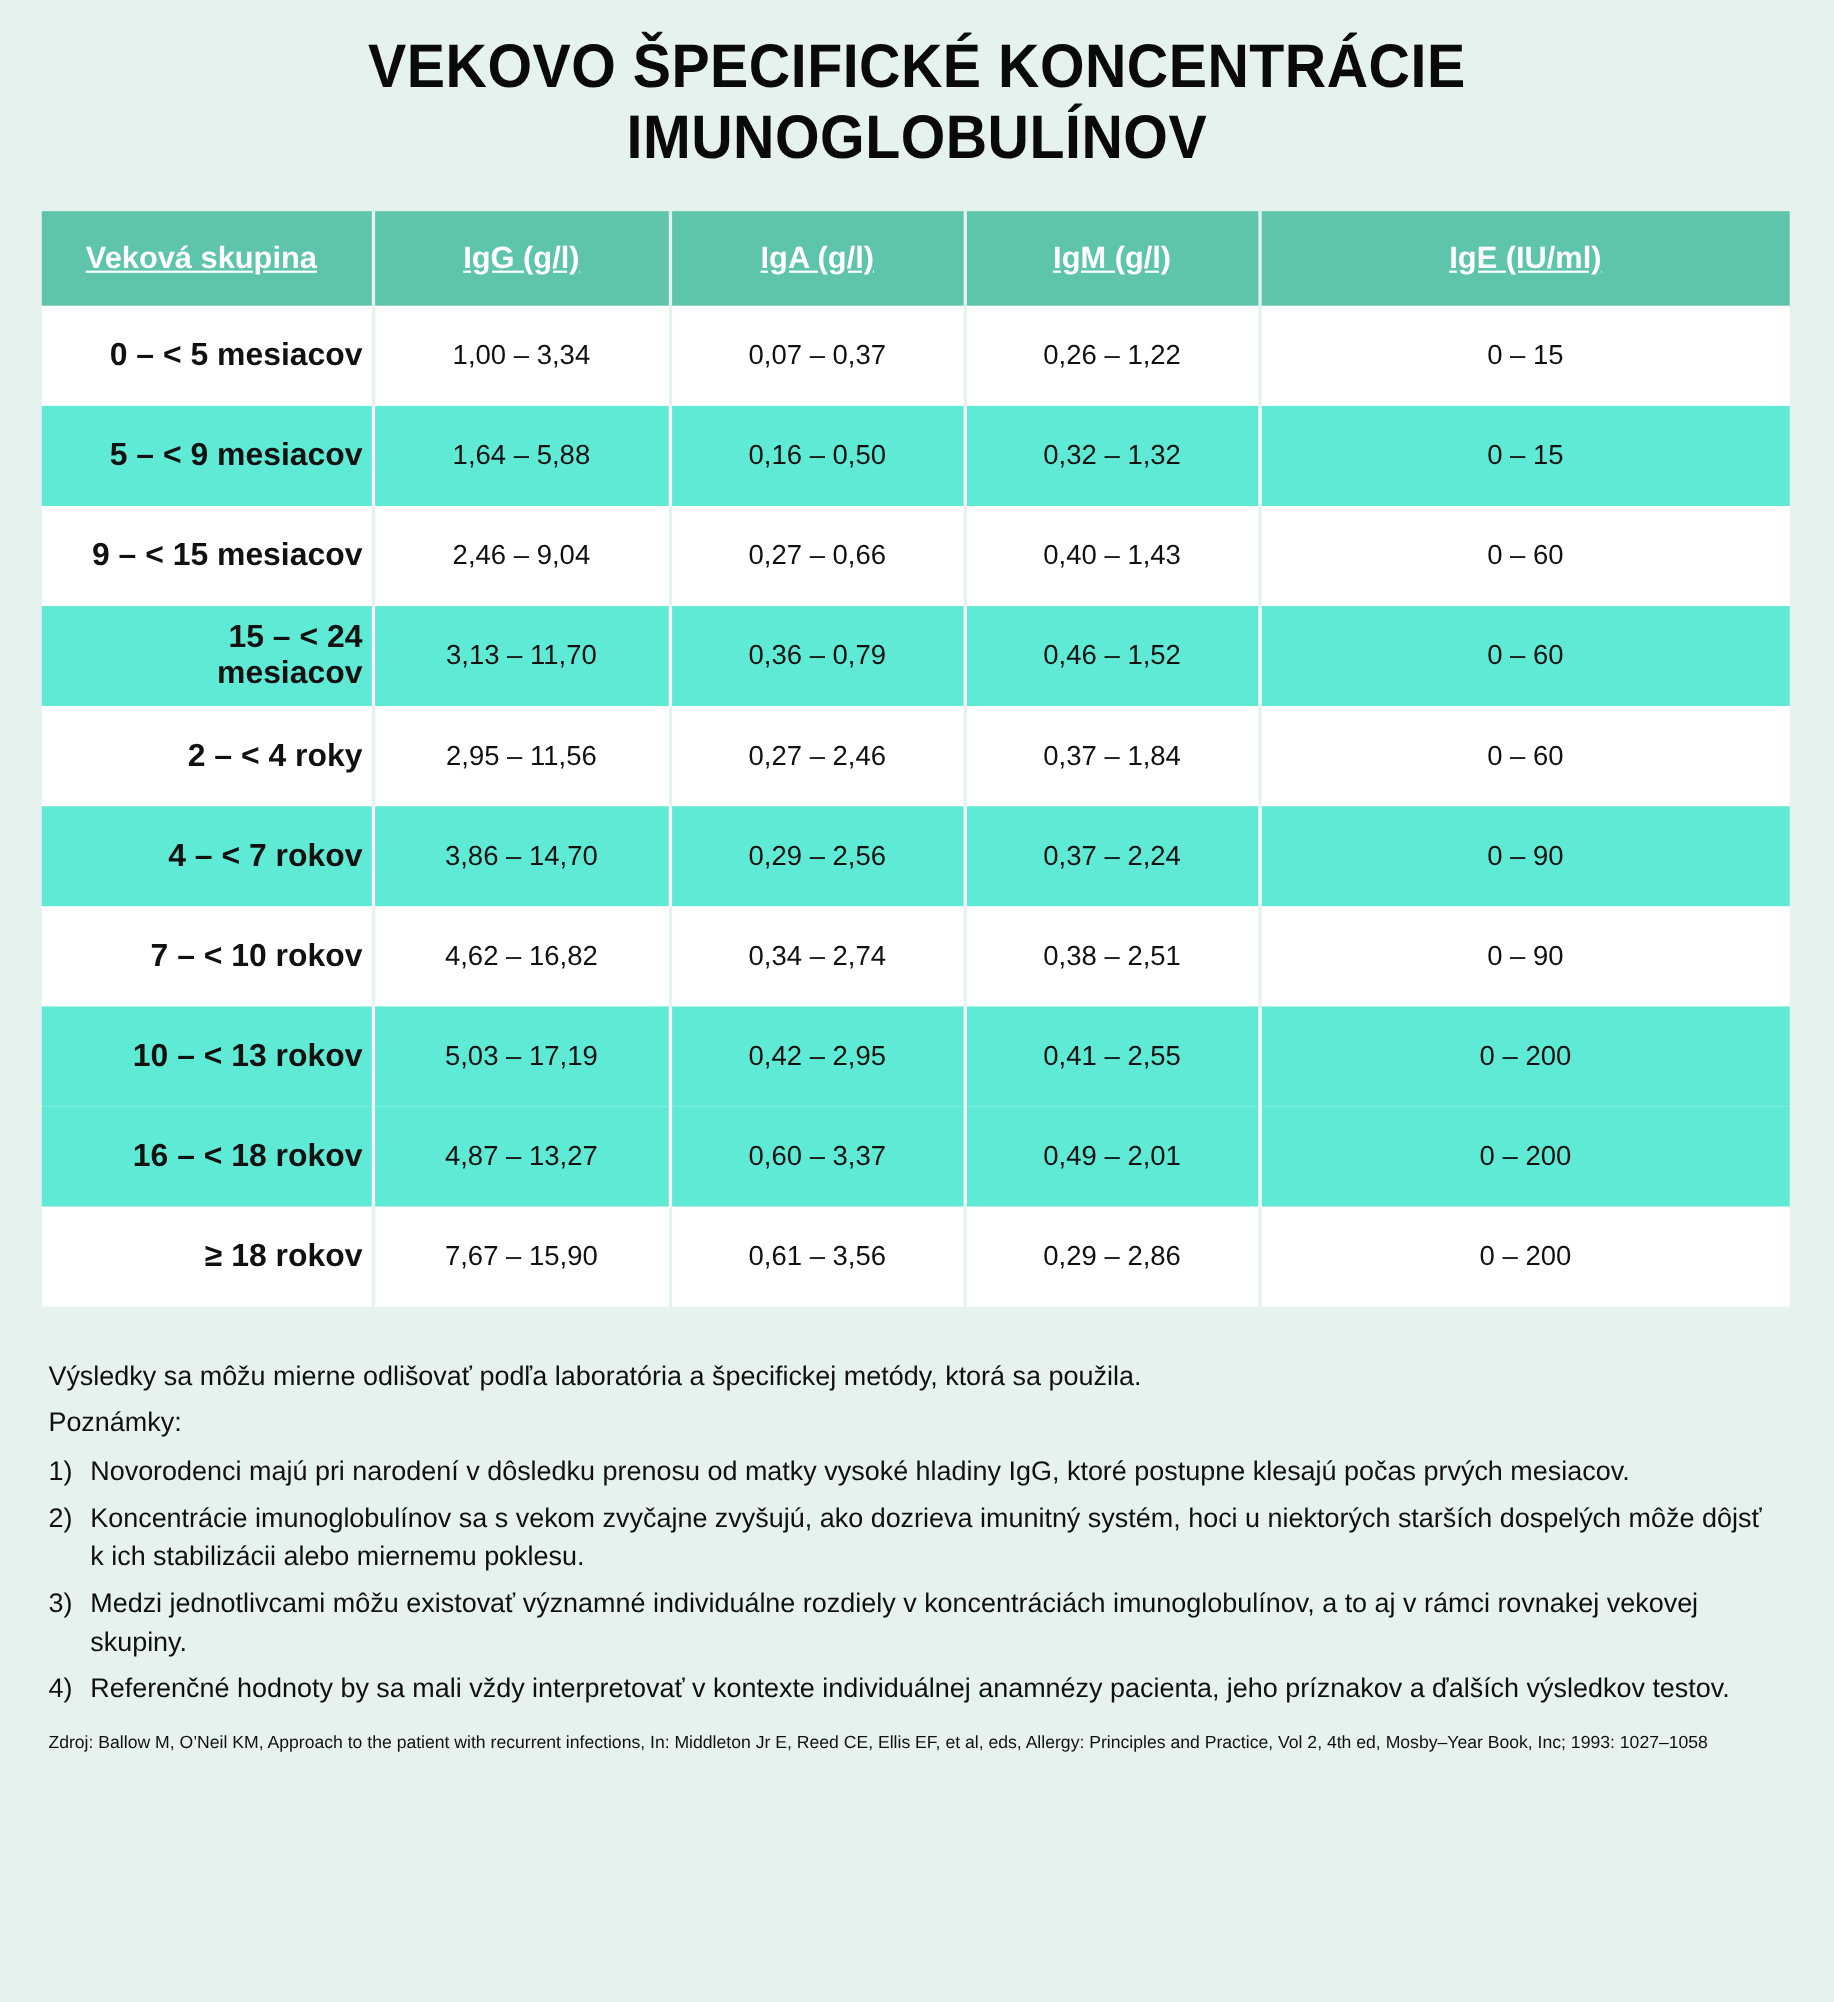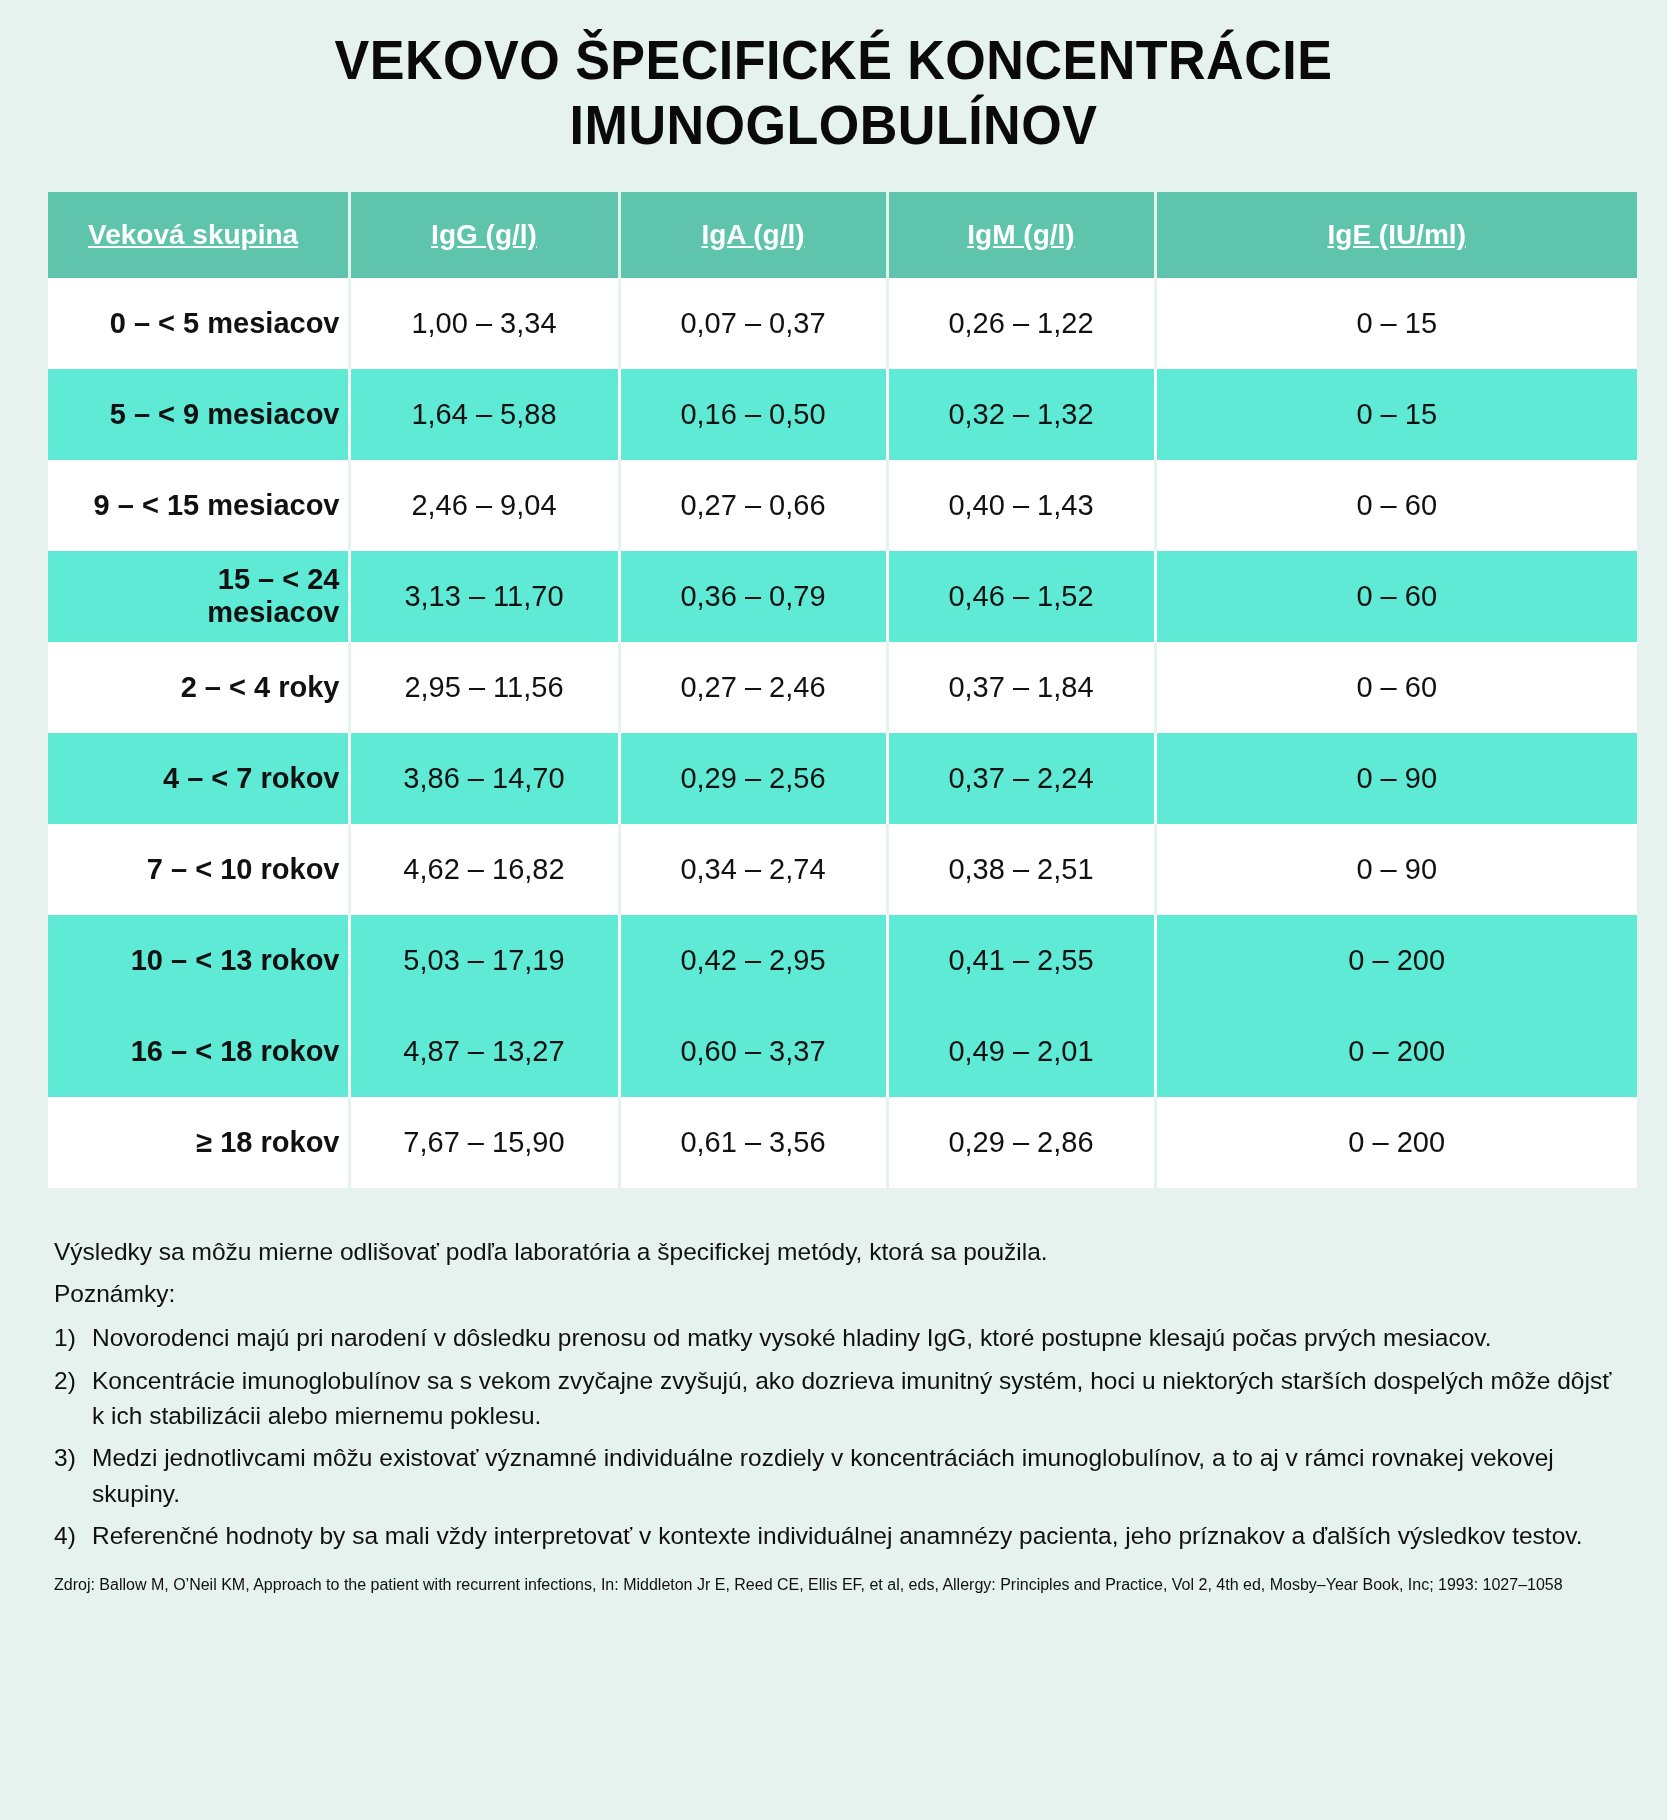--- a/index.html
+++ b/index.html
@@ -12,21 +12,21 @@
     background: #e5f2ee;
     font-family: "Liberation Sans", sans-serif;
     color: #111111;
     overflow: hidden;
   }
   .page {
     width: 1667px;
     height: 1820px;
     position: relative;
     box-sizing: border-box;
-    padding: 0 48px;
+    padding: 0 38px;
   }
 
   
   .title {
     text-align: center;
     font-family: "Liberation Sans", sans-serif;
     font-weight: bold;
     font-size: 56px;
     line-height: 1.16;
     letter-spacing: 0.5px;
@@ -55,21 +55,21 @@
     border-right: 3px solid #e5f2ee;
     padding: 0 10px;
     box-sizing: border-box;
     text-decoration: underline;
   }
   .table th:last-child { border-right: none; }
   .table th.col-age { text-align: left; padding-left: 40px; }
 
   .table td {
     height: 91px;
-    font-size: 29px;
+    font-size: 25px;
     text-align: center;
     vertical-align: middle;
     border-right: 3px solid #e5f2ee;
     padding: 0 8px;
     box-sizing: border-box;
     color: #111111;
   }
   .table td:last-child { border-right: none; }
   .table td.cell-age {
     text-align: right;

